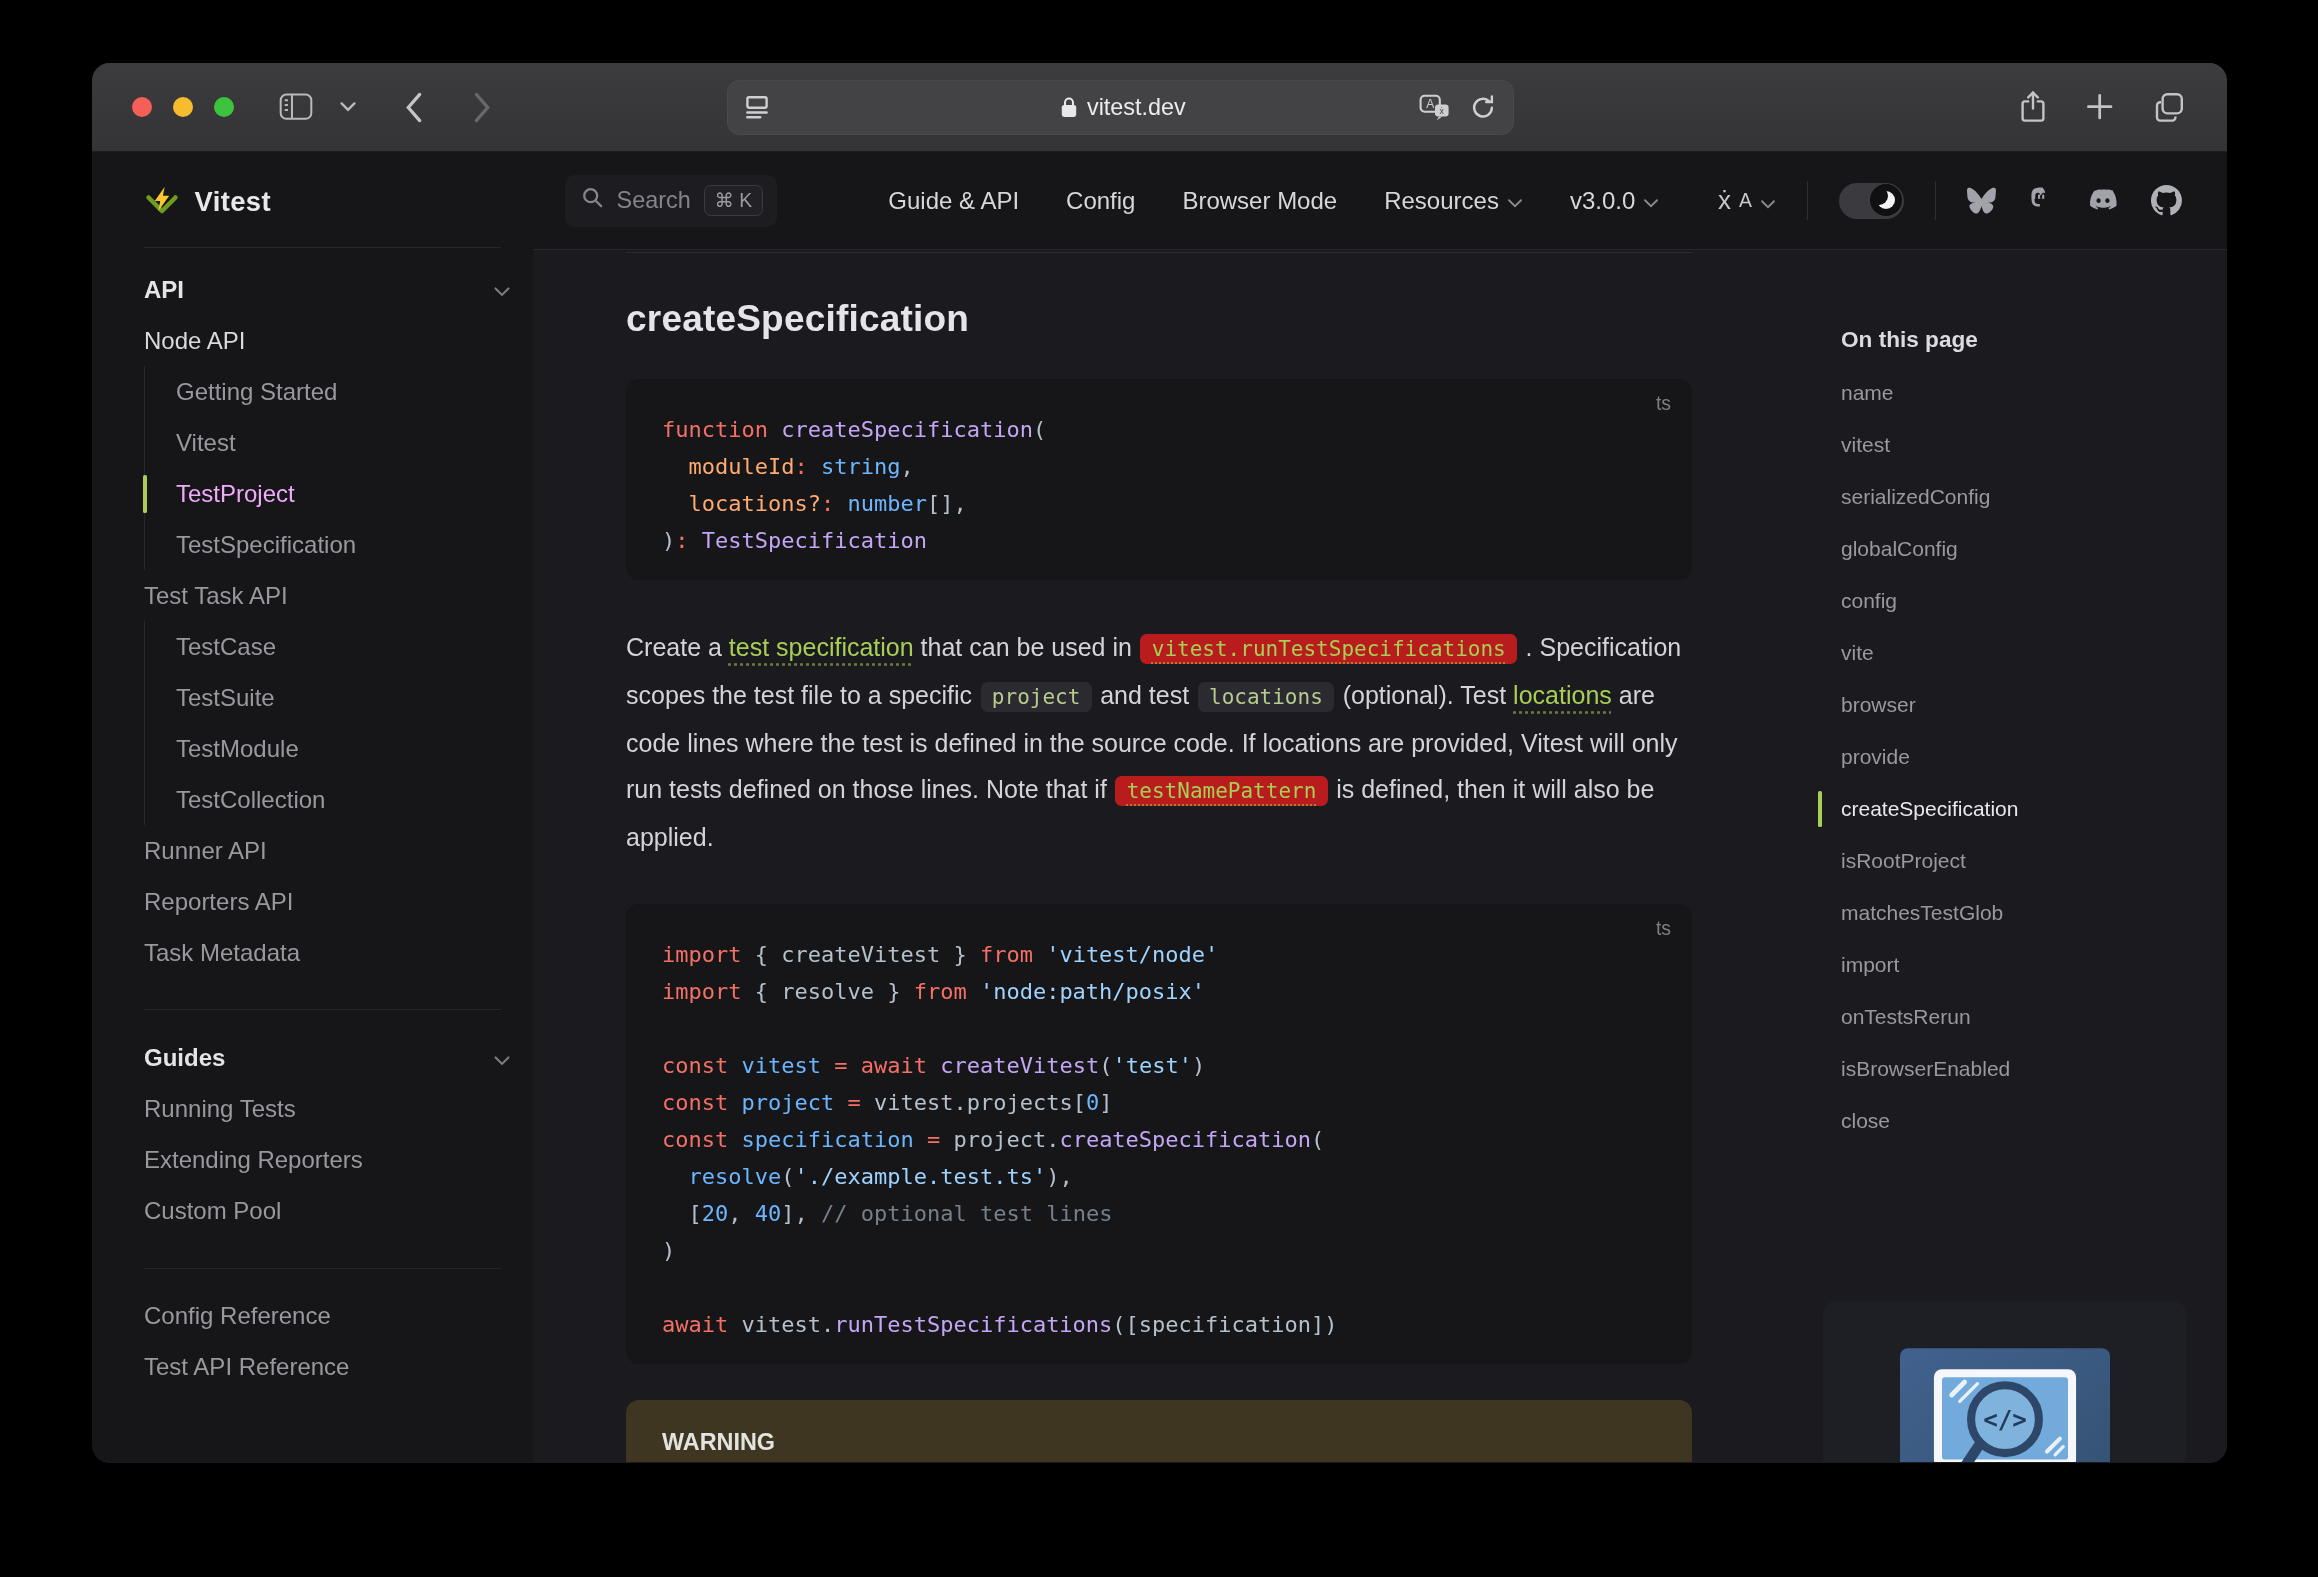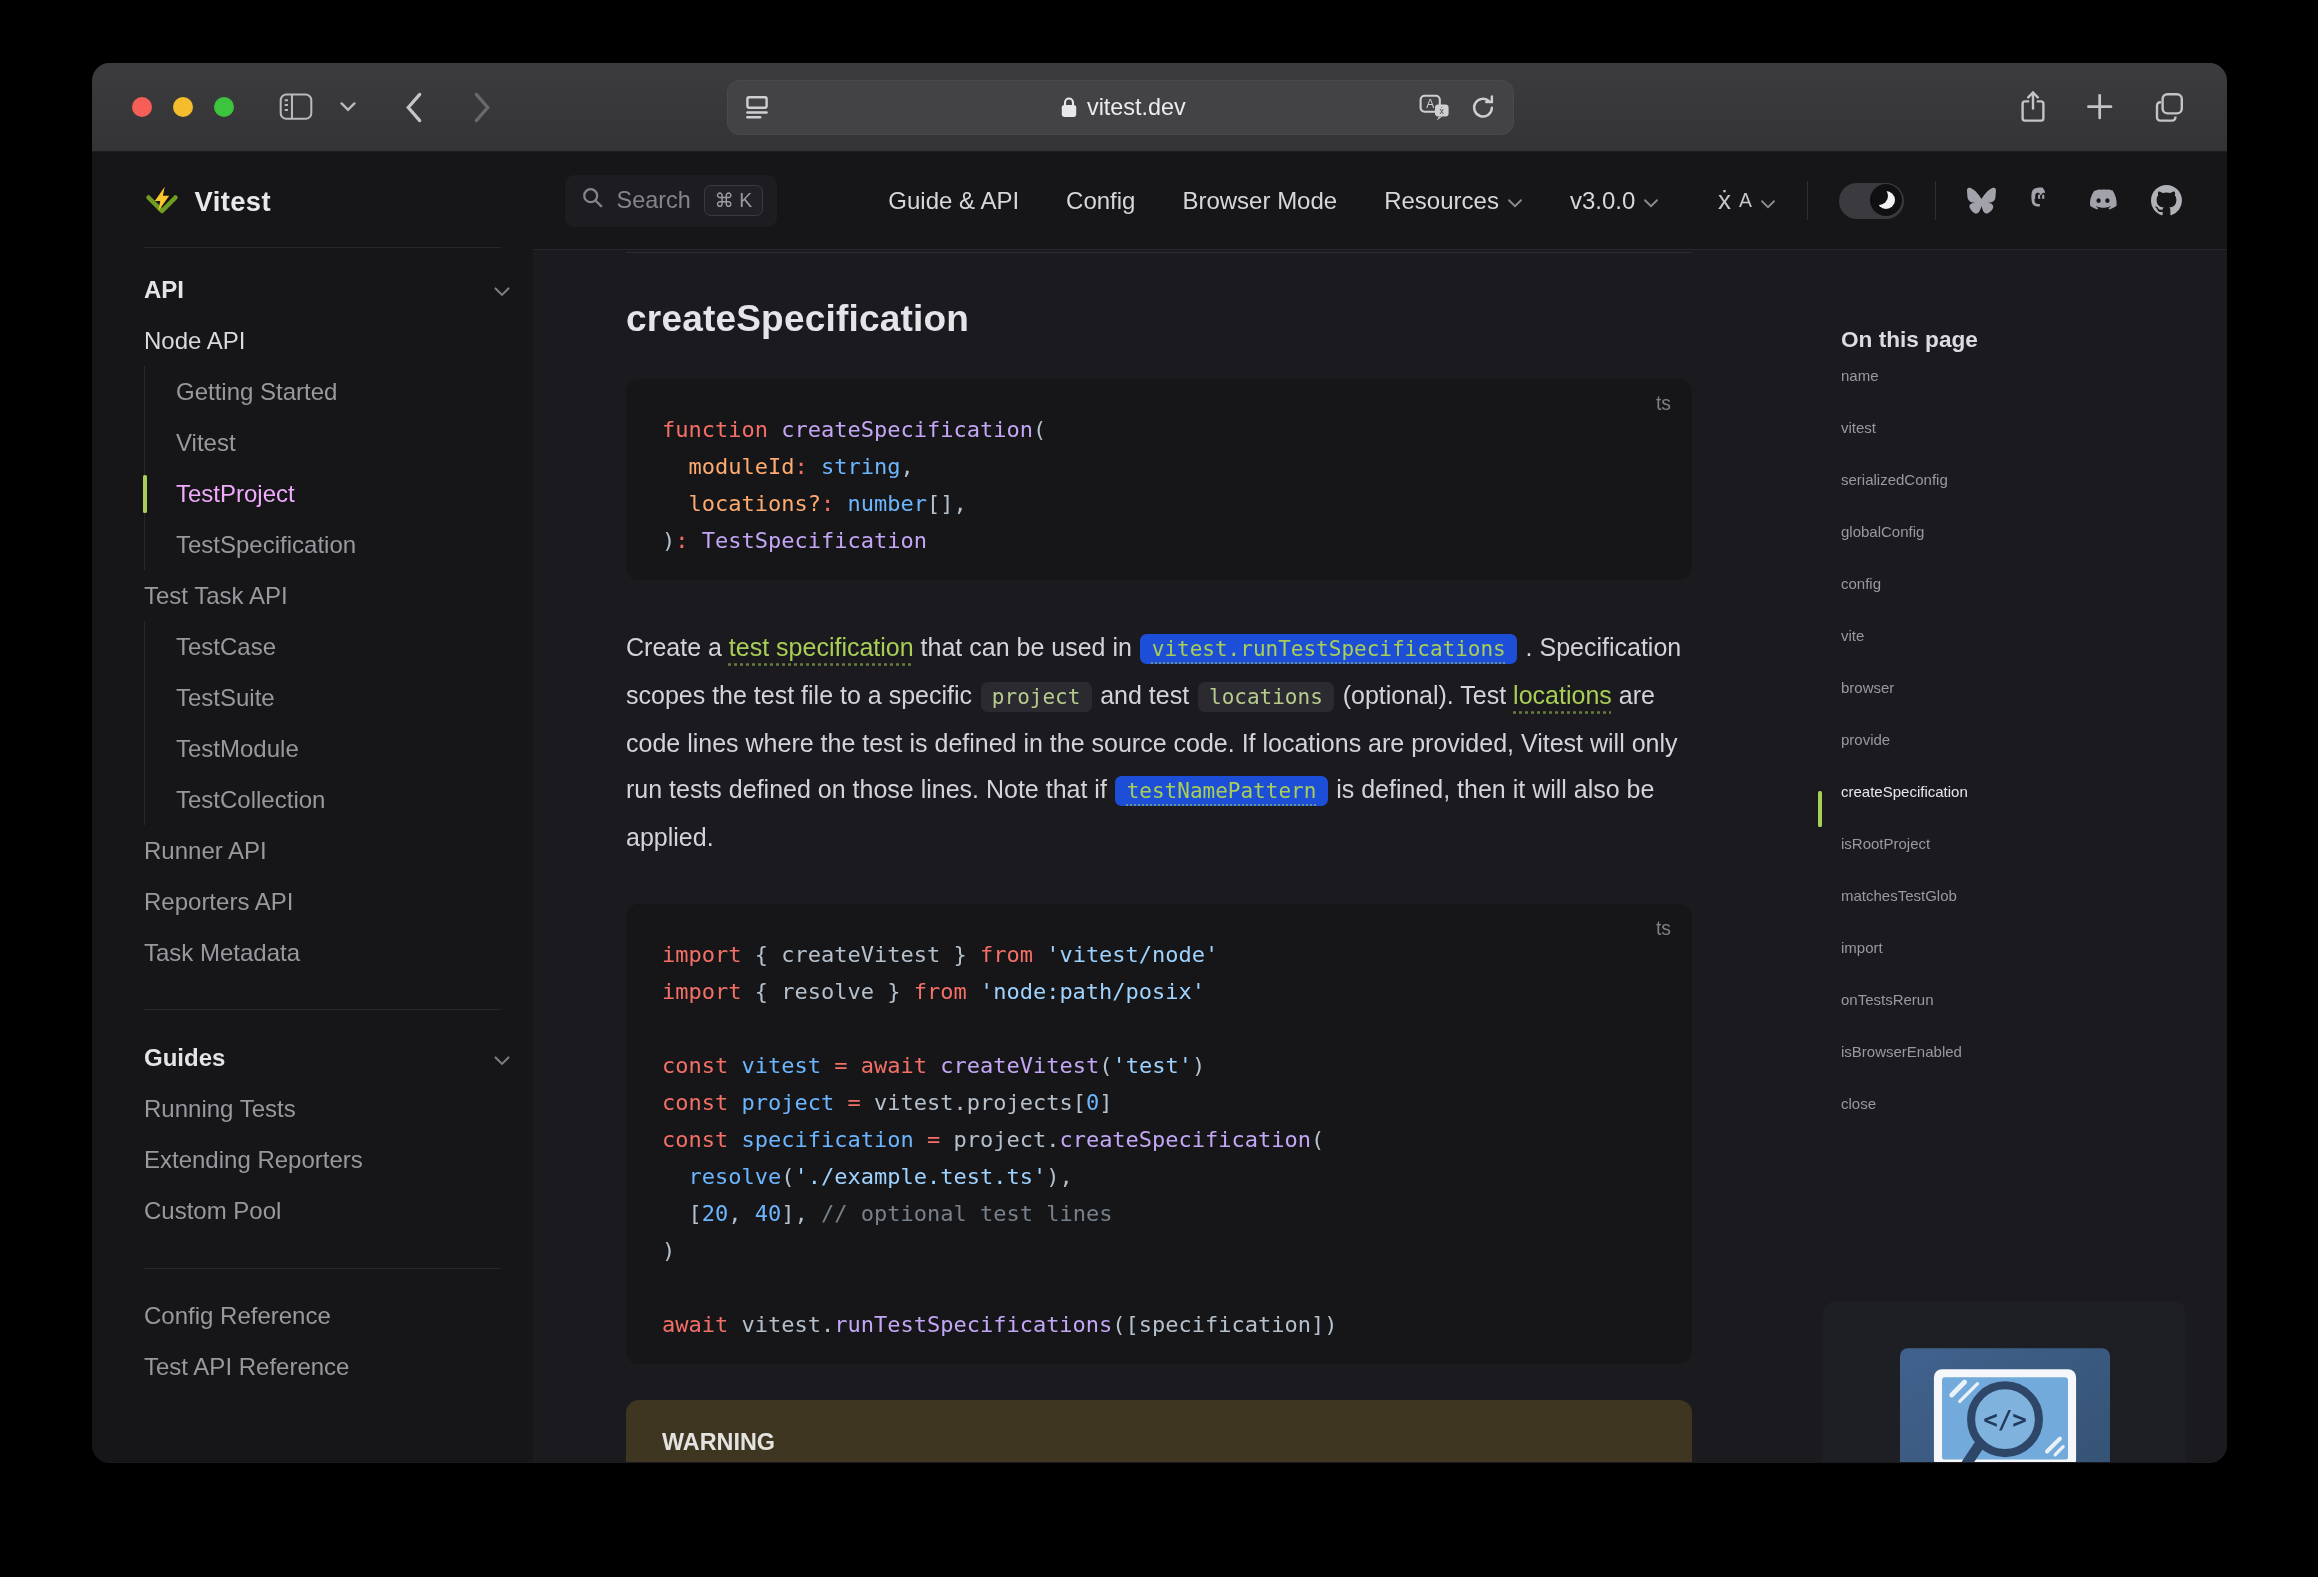--- a/index.html
+++ b/index.html
@@ -90,33 +90,33 @@
   .tk-str{ color:#9ed2ff; } .tk-num{ color:#6cb6ff; } .tk-cm{ color:#77808a; }
   .tk-pl{ color:#b4c0cc; } .tk-pr{ color:#ffab70; }
 
   .doc-para { margin-top:44px; font-size:25px; line-height:46px; color:#d3d3da; }
   .seg-link { color:#a8ce55; text-decoration:underline dotted; text-decoration-color:rgba(168,206,85,.55); text-underline-offset:6.5px; cursor:pointer; }
   .seg-code {
     font-family:"DejaVu Sans Mono", monospace; font-size:21px; background:#2a2a30;
     border-radius:6.5px; padding:3.2px 11.3px; color:#b7cc8d; margin:0 1.6px;
   }
   .seg-codelink {
-    font-family:"DejaVu Sans Mono", monospace; font-size:21px; background:#1d4ed8;
+    font-family:"DejaVu Sans Mono", monospace; font-size:21px; background:#b91c1c;
     border-radius:6.5px; padding:3.2px 11.3px; margin:0 1.6px; color:#a8ce55;
     text-decoration:underline dotted; text-decoration-color:rgba(168,206,85,.55); text-underline-offset:5.7px; cursor:pointer;
   }
 
   .warning { margin-top:36px; background:#3e3620; border-radius:13px; padding:29px 36px 32px 36px; }
   .warning-label { font-size:23.4px; font-weight:bold; color:#e3e3e0; }
 
   
   .aside { position:absolute; left:1308px; top:74px; width:347px; }
   .aside-title { font-size:22.6px; font-weight:bold; color:#dcdce0; height:32px; display:flex; align-items:center; }
   .aside-items { margin-top:11.3px; }
-  .aside-item { height:52px; display:flex; font-size:15px; color:#98989f; cursor:pointer; position:relative; }
+  .aside-item { height:52px; display:flex; align-items:center; font-size:21px; color:#98989f; cursor:pointer; position:relative; }
   .aside-item.active { color:#e8e8ec; }
   .aside-item.active::before { content:""; position:absolute; left:-22.6px; top:8px; bottom:8px; width:3.2px; background:#a8ce55; border-radius:1.6px; }
 
   .ad-box { position:absolute; left:1290px; top:1051px; width:363px; height:242px; background:#1e1f24; border-radius:13px; display:flex; justify-content:center; cursor:pointer; }
   .ad-img { margin-top:47px; }
 </style>
 </head>
 <body>
 
 <div class="canvas">

